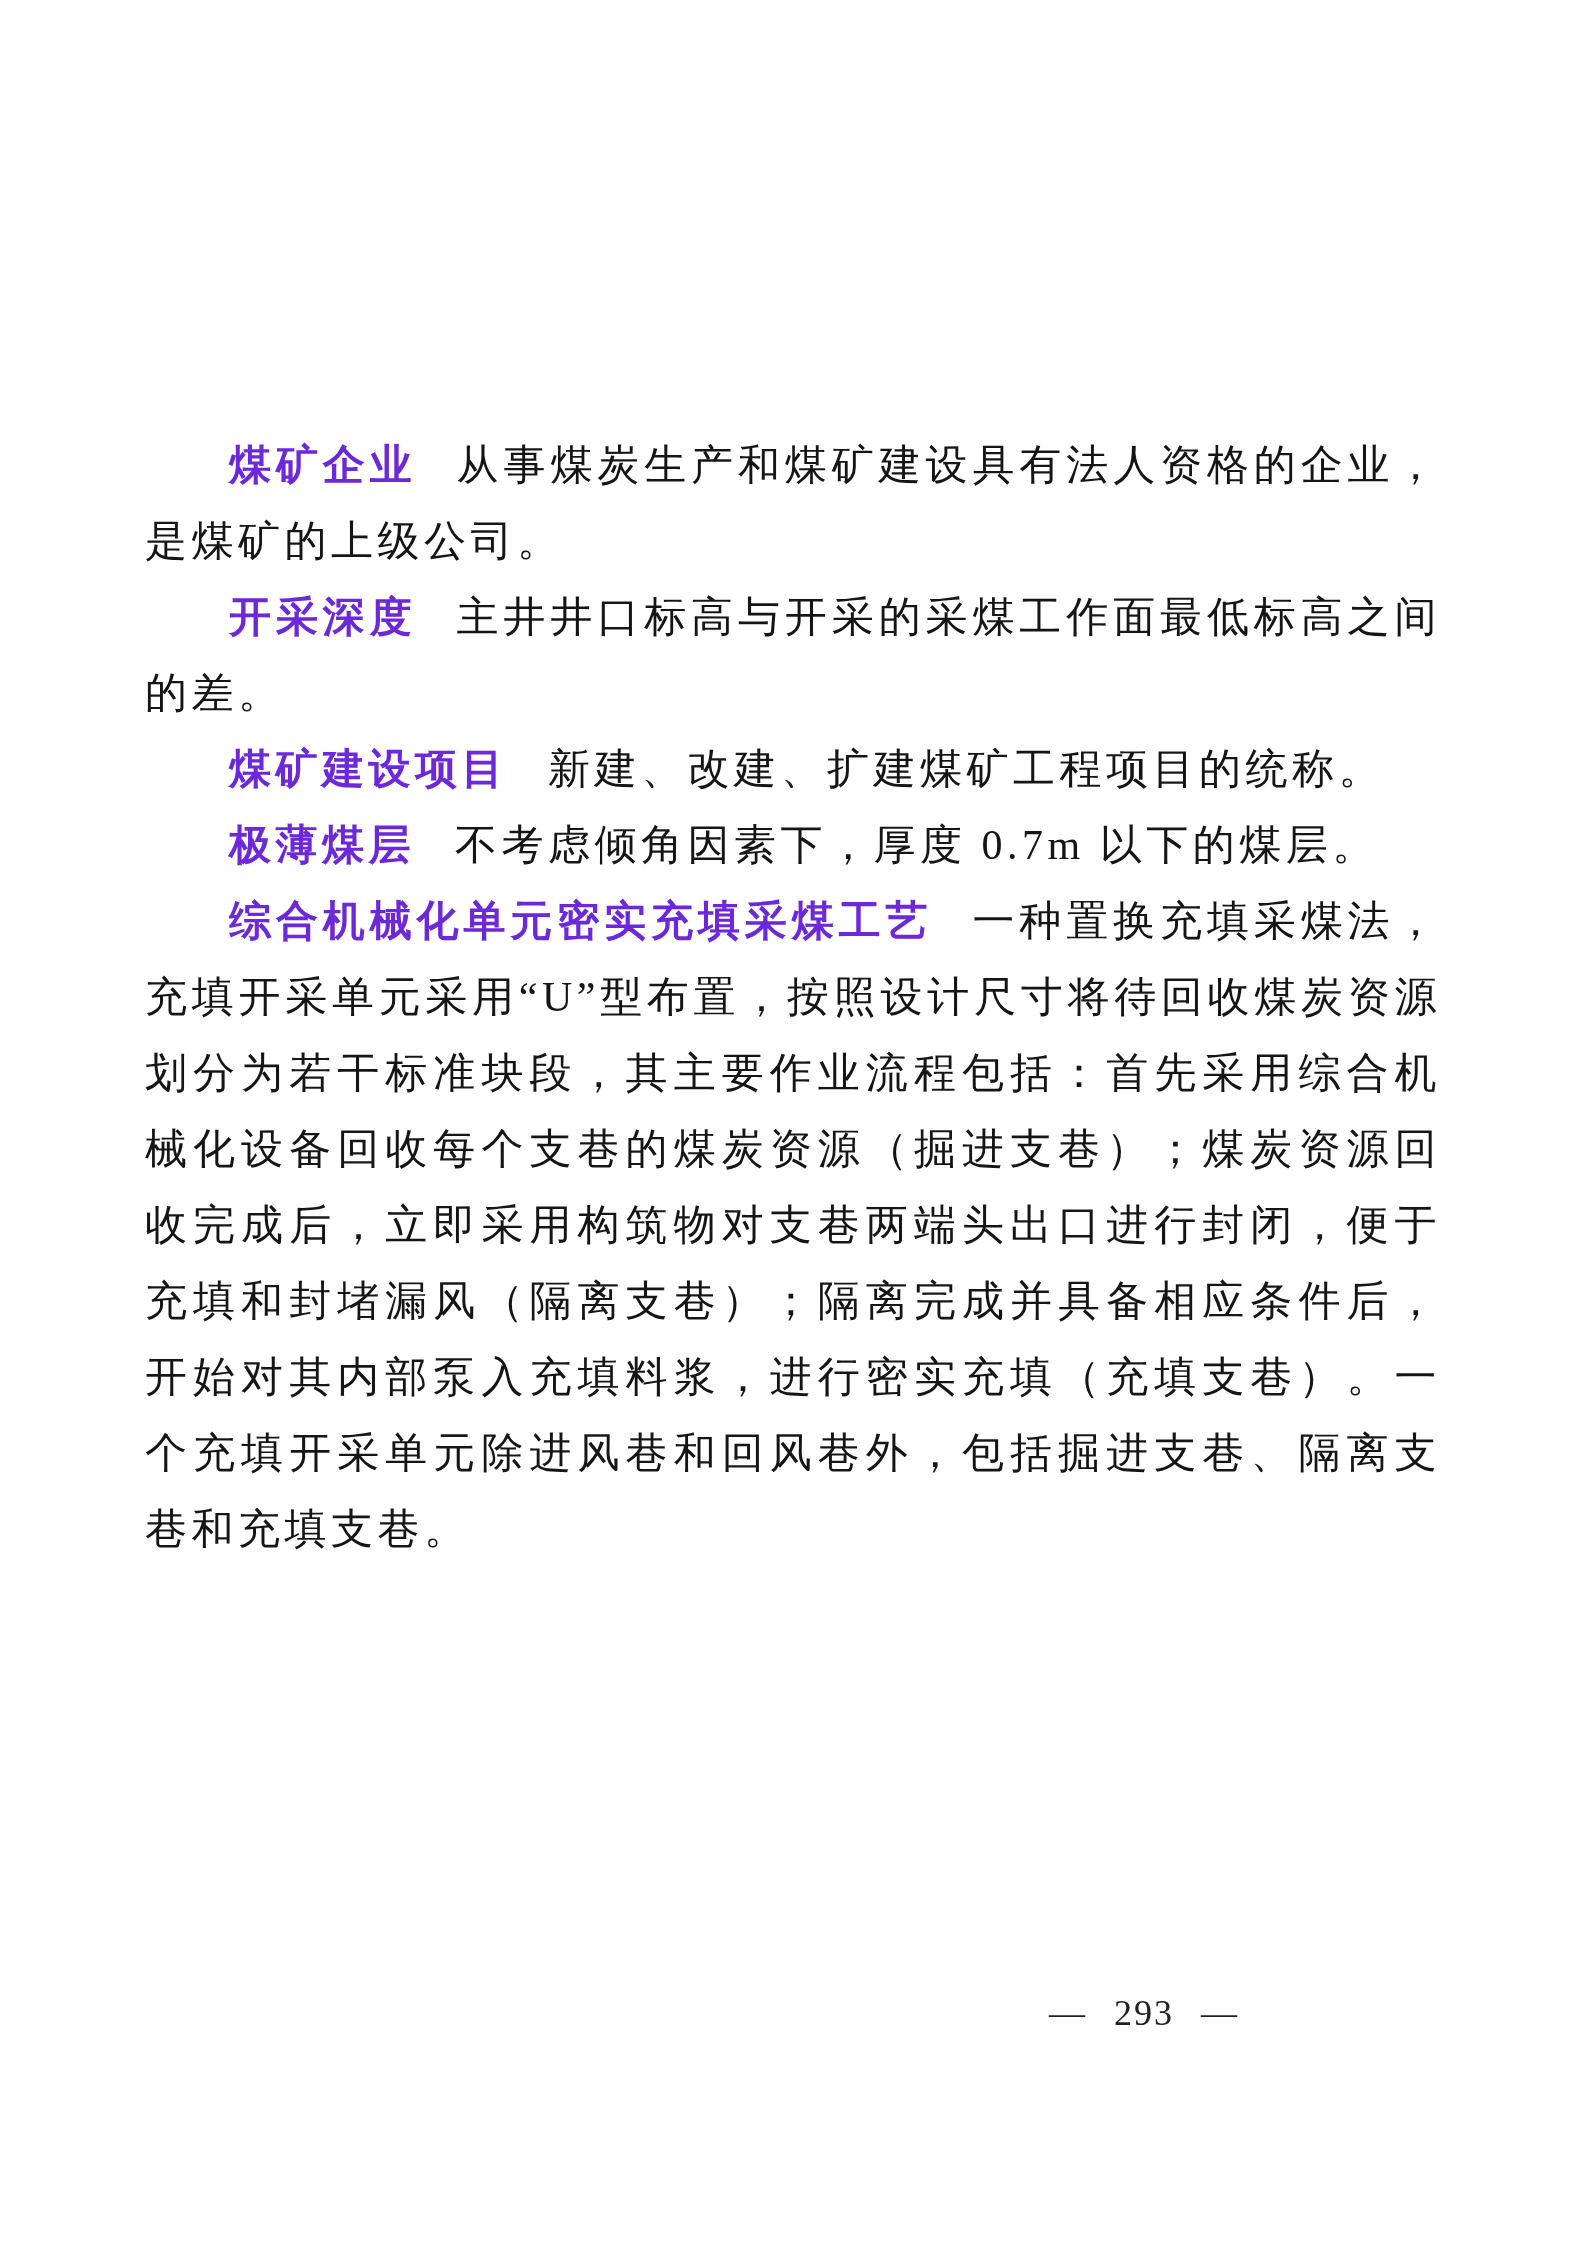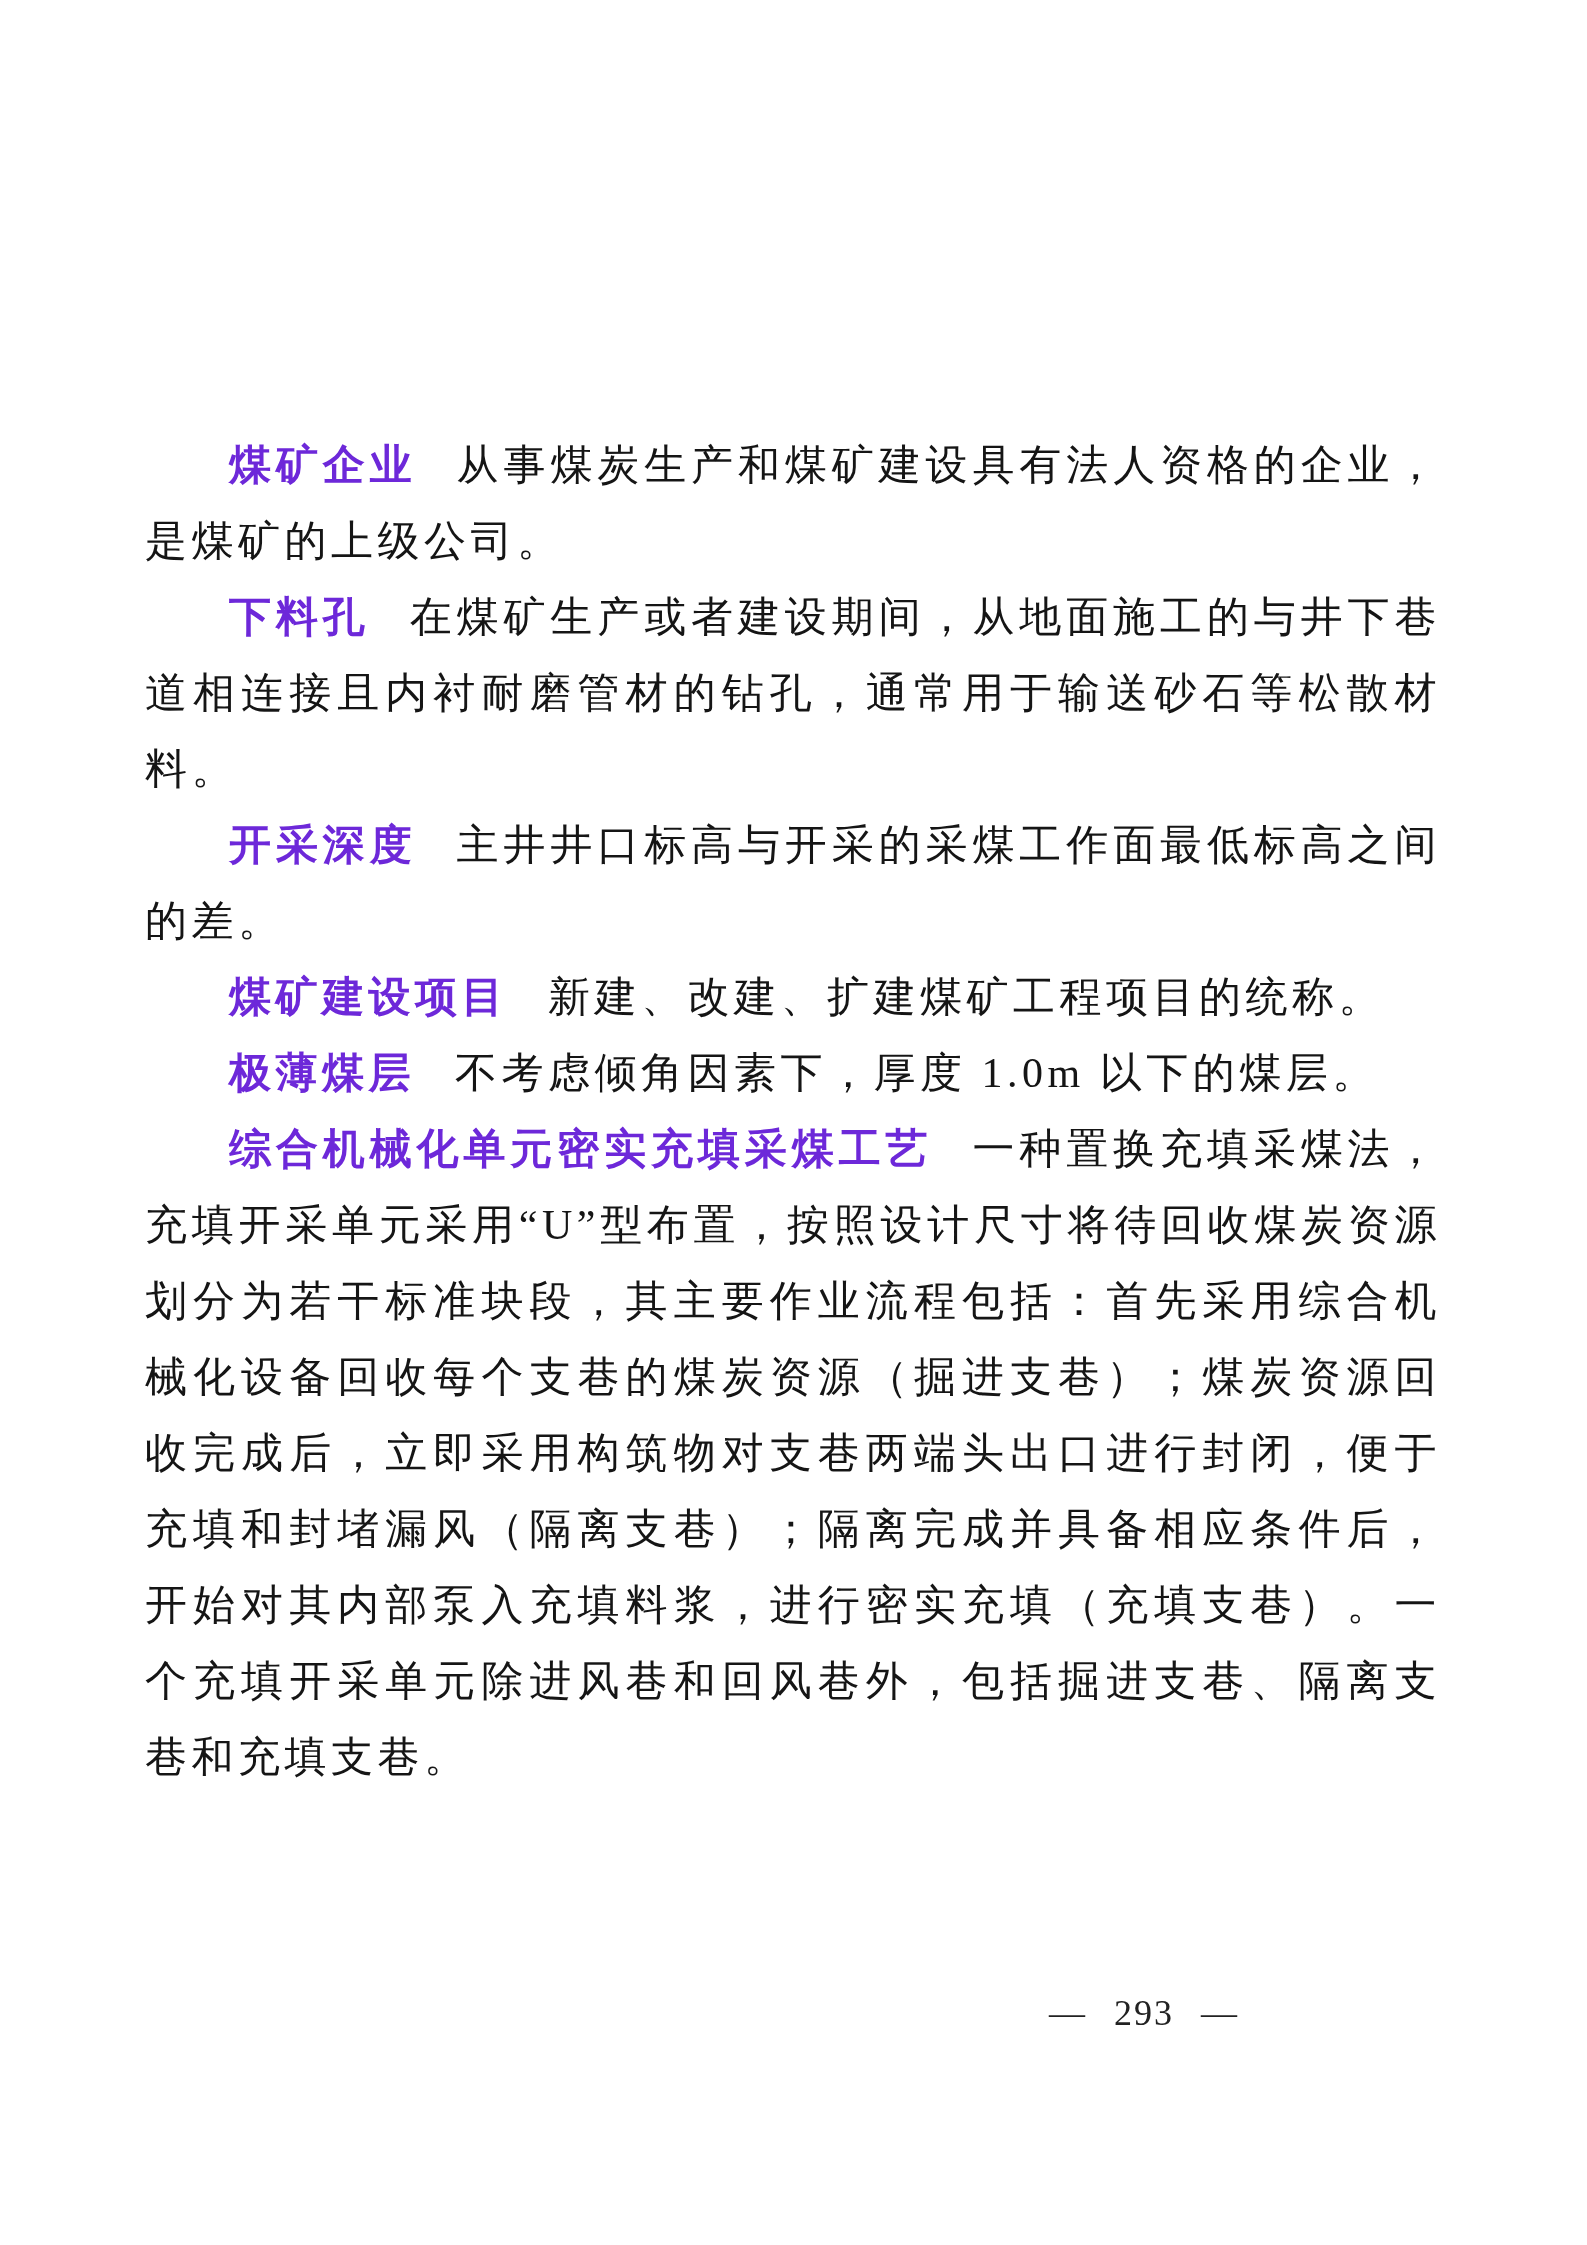--- a/index.html
+++ b/index.html
@@ -68,28 +68,27 @@
 <body>
 
 <div class="page">
 
 
   <div class="body-text">
 
     <p class="entry"><span class="term">煤矿企业</span><span class="def">从事煤炭生产和煤矿建设具有法人资格的企业，是煤矿的上级公司。</span></p>
 
 
-    <p class="entry"><span class="term">下料孔</span><span class="def">在煤矿生产或者建设期间，从地面施工的与井下巷道相连接且内衬耐磨管材的钻孔，通常用于输送砂石等松散材料。</span></p>
 
 
     <p class="entry"><span class="term">开采深度</span><span class="def">主井井口标高与开采的采煤工作面最低标高之间的差。</span></p>
 
     <p class="entry"><span class="term">煤矿建设项目</span><span class="def">新建、改建、扩建煤矿工程项目的统称。</span></p>
 
-    <p class="entry"><span class="term">极薄煤层</span><span class="def">不考虑倾角因素下，厚度 1.0m 以下的煤层。</span></p>
+    <p class="entry"><span class="term">极薄煤层</span><span class="def">不考虑倾角因素下，厚度 0.7m 以下的煤层。</span></p>
 
     <p class="entry"><span class="term">综合机械化单元密实充填采煤工艺</span><span class="def">一种置换充填采煤法，充填开采单元采用“U”型布置，按照设计尺寸将待回收煤炭资源划分为若干标准块段，其主要作业流程包括：首先采用综合机械化设备回收每个支巷的煤炭资源（掘进支巷）；煤炭资源回收完成后，立即采用构筑物对支巷两端头出口进行封闭，便于充填和封堵漏风（隔离支巷）；隔离完成并具备相应条件后，开始对其内部泵入充填料浆，进行密实充填（充填支巷）。一个充填开采单元除进风巷和回风巷外，包括掘进支巷、隔离支巷和充填支巷。</span></p>
 
 
   </div>
 
   <div class="page-number">— 293 —</div>
 
 </div>
 

